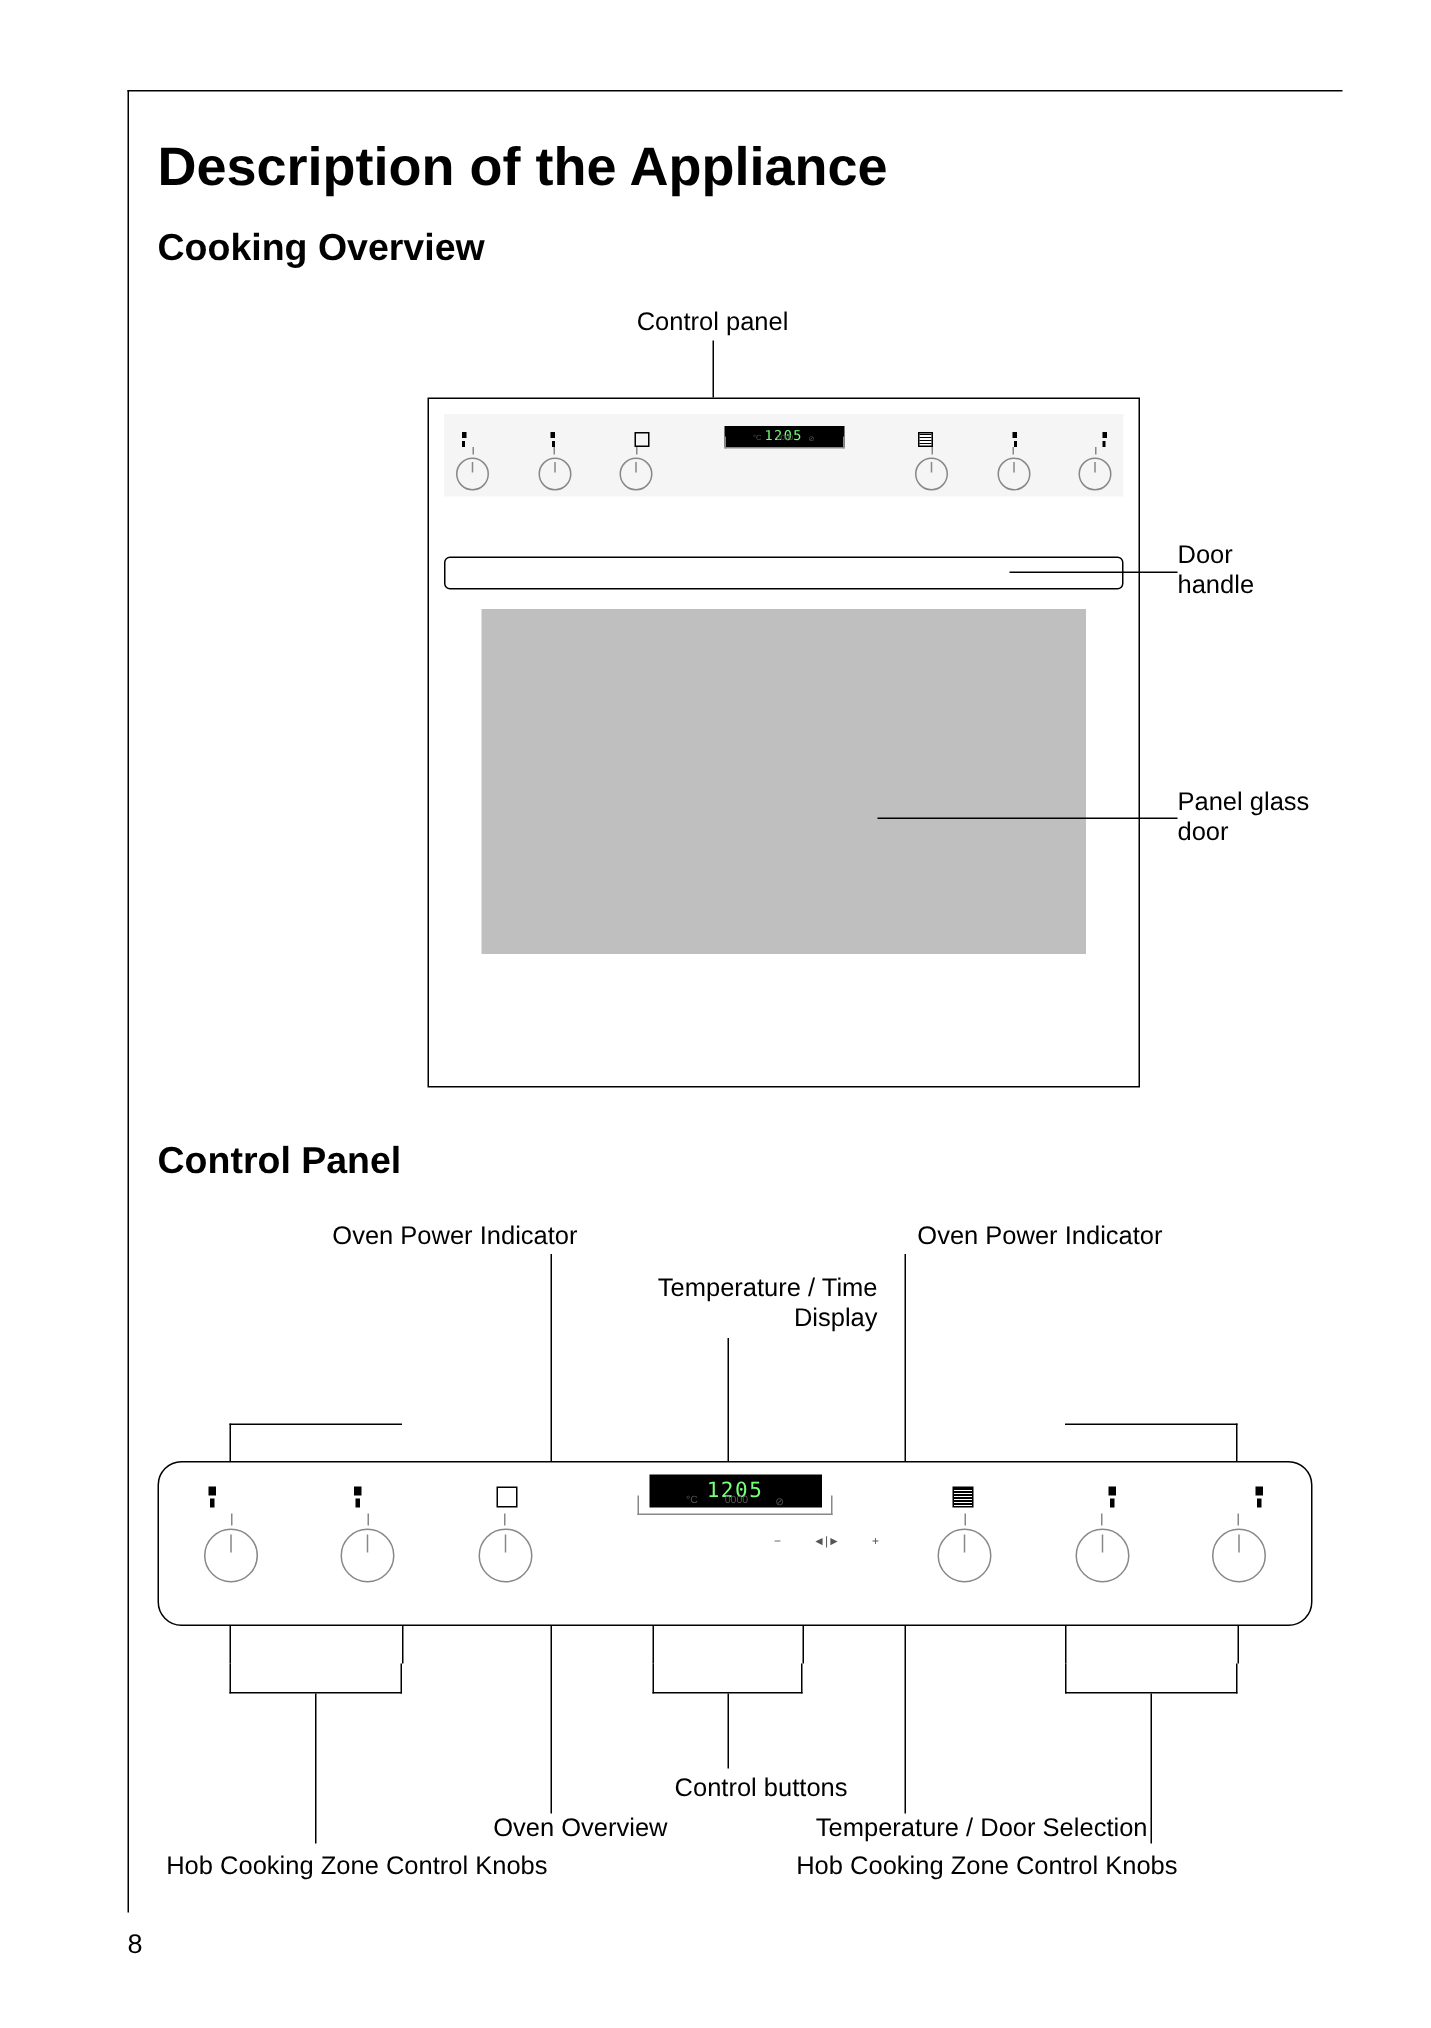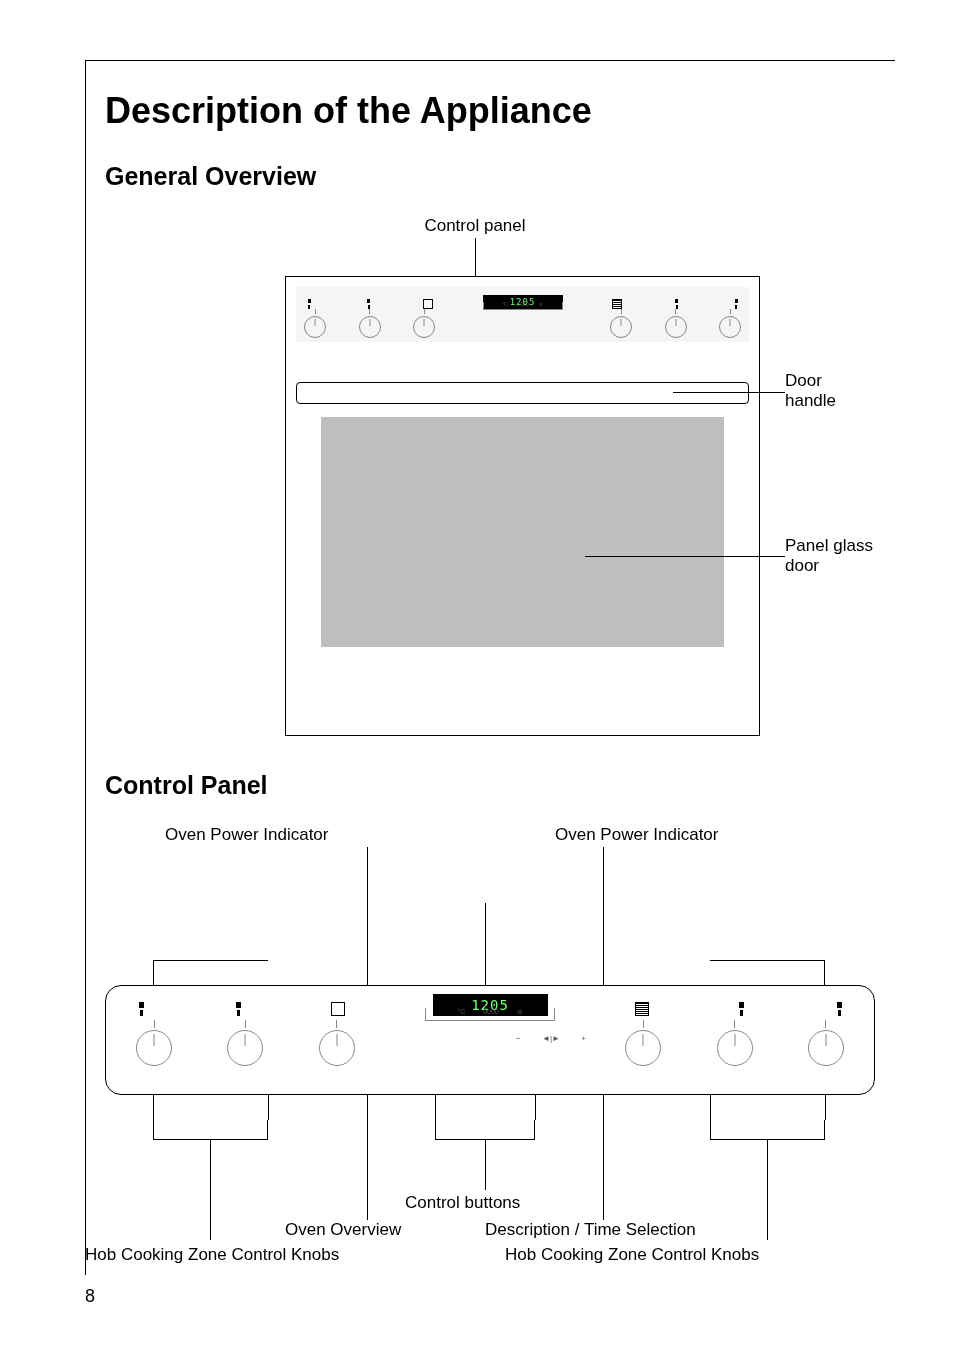--- a/index.html
+++ b/index.html
@@ -1,21 +1,21 @@
 <!DOCTYPE html>
 <html><head>
 <meta charset="utf-8">
 <style>
   * { box-sizing: border-box; margin: 0; padding: 0; }
   html, body { width: 954px; height: 1352px; background: #fff; font-family: "Segoe UI", "Helvetica Neue", Arial, sans-serif; color: #000; }
   .page { position: relative; width: 954px; height: 1352px; }
   .border-top { position: absolute; left: 85px; top: 60px; width: 810px; height: 1px; background: #000; }
   .border-left { position: absolute; left: 85px; top: 60px; width: 1px; height: 1215px; background: #000; }
   .content { position: absolute; left: 105px; top: 90px; width: 770px; }
-  h1 { font-size: 36px; font-weight: bold; margin-bottom: 30px; }
+  h1 { font-size: 36px; font-weight: bold; margin-bottom: 19px; }
   h2 { font-size: 25px; font-weight: bold; margin-bottom: 25px; }
   .section { margin-bottom: 35px; }
   .diagram-wrap { position: relative; width: 770px; font-size: 17px; }
   
   .ov { height: 520px; }
   .ov-label-top { position: absolute; left: 300px; top: 0; width: 140px; text-align: center; }
   .ov-leader-top { position: absolute; left: 370px; top: 22px; width: 1px; height: 40px; background: #000; }
   .oven { position: absolute; left: 180px; top: 60px; width: 475px; height: 460px; border: 1px solid #000; background: #fff; }
   .oven-panel { position: absolute; left: 10px; top: 10px; right: 10px; height: 55px; background: #f5f5f5; }
   .op-row { display: flex; align-items: flex-end; justify-content: space-between; padding: 4px 8px 0 8px; height: 22px; }
@@ -34,21 +34,21 @@
   .op-subrow-outer { position: absolute; left: 50%; transform: translateX(-50%); bottom: -1px; width: 80px; height: 8px; border: 1px solid #888; border-top: none; }
   .op-center { display: flex; flex-direction: column; align-items: center; position: relative; width: 110px; }
   .oven-handle { position: absolute; left: 10px; right: 10px; top: 105px; height: 22px; border: 1px solid #000; border-radius: 4px; }
   .oven-door { position: absolute; left: 35px; right: 35px; top: 140px; height: 230px; background: #bfbfbf; }
   .ov-label-handle { position: absolute; left: 680px; top: 155px; }
   .ov-leader-handle { position: absolute; left: 568px; top: 176px; width: 112px; height: 1px; background: #000; }
   .ov-label-door { position: absolute; left: 680px; top: 320px; }
   .ov-leader-door { position: absolute; left: 480px; top: 340px; width: 200px; height: 1px; background: #000; }
   
   .cp { height: 450px; }
-  .cp-label { position: absolute; text-align: left; }
+  .cp-label { position: absolute; text-align: right; }
   .cp-leader-v { position: absolute; width: 1px; background: #000; }
   .cp-leader-corner { position: absolute; border: 1px solid #000; border-top: none; }
   .cp-leader-corner.up { border: 1px solid #000; border-bottom: none; }
   .cp-panel { position: absolute; left: 0; top: 160px; width: 770px; height: 110px; border: 1.5px solid #000; border-radius: 16px; background: #fff; }
   .cp-panel .op-row { padding: 8px 30px 0 30px; height: 30px; }
   .cp-panel .op-knobrow { padding: 4px 30px 0 30px; height: 50px; }
   .cp-panel .op-ind .dot { width: 5px; height: 6px; }
   .cp-panel .op-ind .bar { width: 3px; height: 6px; }
   .cp-panel .op-sq { width: 14px; height: 14px; }
   .cp-panel .op-icon { width: 14px; height: 14px; }
@@ -65,21 +65,21 @@
 <body>
 
 <div class="page">
   <div class="border-top"></div>
   <div class="border-left"></div>
 
   <div class="content">
     <h1>Description of the Appliance</h1>
 
     <div class="section">
-      <h2>General Overview</h2>
+      <h2>Cooking Overview</h2>
 
       <div class="diagram-wrap ov">
         <div class="ov-label-top">Control panel</div>
         <div class="ov-leader-top"></div>
 
         <div class="oven">
           <div class="oven-panel">
             <div class="op-row">
               <div class="op-ind">
                   <span class="dot"></span>
@@ -154,20 +154,22 @@
       <h2>Control Panel</h2>
 
       <div class="diagram-wrap cp">
 
         <div class="cp-label" style="left:60px; top:0; width:220px;">Oven Power Indicator</div>
         <div class="cp-leader-v" style="left:262px; top:22px; height:148px;"></div>
 
         <div class="cp-label" style="left:450px; top:0; width:220px;">Oven Power Indicator</div>
         <div class="cp-leader-v" style="left:498px; top:22px; height:148px;"></div>
 
+        <div class="cp-label" style="left:280px; top:35px; width:200px; white-space:pre-line;">Temperature / Time
+Display</div>
         <div class="cp-leader-v" style="left:380px; top:78px; height:94px;"></div>
 
         <div class="cp-leader-corner up" style="left:48px; top:135px; width:115px; height:25px; border-right:none;"></div>
         <div class="cp-leader-v" style="left:48px; top:160px; height:10px;"></div>
         <div class="cp-leader-v" style="left:163px; top:160px; height:10px;"></div>
 
         <div class="cp-leader-corner up" style="left:605px; top:135px; width:115px; height:25px; border-left:none;"></div>
         <div class="cp-leader-v" style="left:605px; top:160px; height:10px;"></div>
         <div class="cp-leader-v" style="left:720px; top:160px; height:10px;"></div>
 
@@ -243,21 +245,21 @@
         <div class="cp-leader-v" style="left:262px; top:270px; height:125px;"></div>
         <div class="cp-label" style="left:180px; top:395px; width:160px;">Oven Overview</div>
 
         <div class="cp-leader-v" style="left:330px; top:270px; height:25px;"></div>
         <div class="cp-leader-v" style="left:430px; top:270px; height:25px;"></div>
         <div class="cp-leader-corner" style="left:330px; top:295px; width:100px; height:20px;"></div>
         <div class="cp-leader-v" style="left:380px; top:315px; height:50px;"></div>
         <div class="cp-label" style="left:300px; top:368px; width:160px;">Control buttons</div>
 
         <div class="cp-leader-v" style="left:498px; top:270px; height:125px;"></div>
-        <div class="cp-label" style="left:380px; top:395px; width:280px;">Description / Time Selection</div>
+        <div class="cp-label" style="left:380px; top:395px; width:280px;">Temperature / Door Selection</div>
 
         <div class="cp-leader-v" style="left:605px; top:270px; height:25px;"></div>
         <div class="cp-leader-v" style="left:720px; top:270px; height:25px;"></div>
         <div class="cp-leader-corner" style="left:605px; top:295px; width:115px; height:20px;"></div>
         <div class="cp-leader-v" style="left:662px; top:315px; height:100px;"></div>
         <div class="cp-label" style="left:400px; top:420px; width:280px;">Hob Cooking Zone Control Knobs</div>
       </div>
     </div>
   </div>
 

